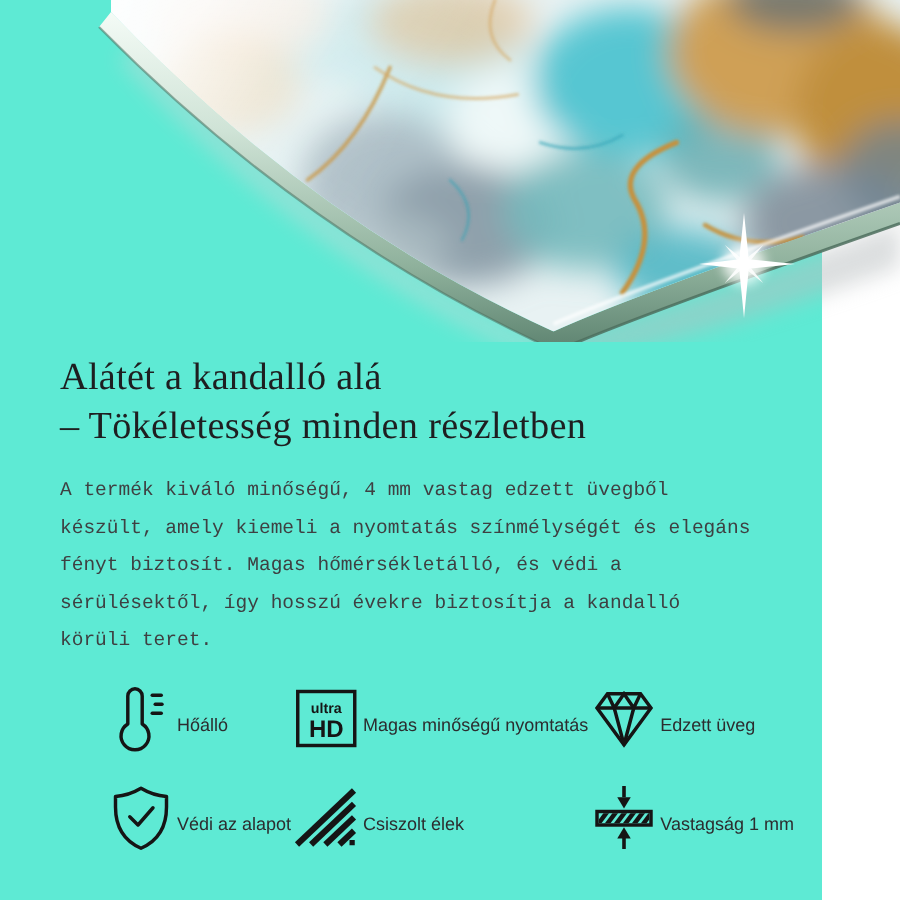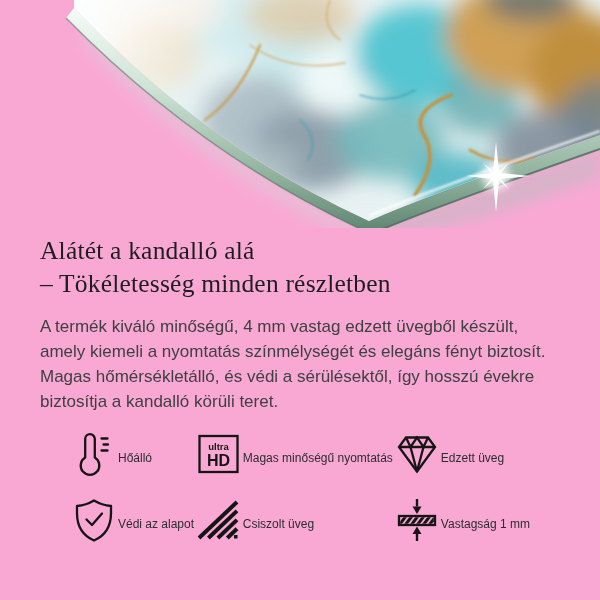--- a/index.html
+++ b/index.html
@@ -1,35 +1,36 @@
 <!DOCTYPE html>
 <html style="--heading_text: #1e1e20; --body_text: #3e4042; --label_text: #2c2d2f; --icon_stroke: #151515; --art_teal: #56c6d2; --art_teal_deep: #49b4c2; --art_gold: #cfa057; --art_gold_deep: #c08f3e; --art_gray: #8fa0ab; --art_pale: #e8f2f3; --glass_edge_dark: #4d6f5e; --shadow: #b8bdbf; --sparkle: #ffffff;"><head>
 <meta charset="utf-8">
 <style>
   html,body{margin:0;padding:0;background:#ffffff;}
   body{width:600px;height:600px;overflow:hidden;font-family:"Liberation Sans",sans-serif;}
-  .page{position:relative;width:600px;height:600px;background:#f9a8d4;}
+  .page{position:relative;width:548px;height:600px;background:#5eead4;}
   .hero{margin:0;width:600px;height:228px;display:block;}
   .hero svg{display:block;}
   .content{padding:0 40px;}
   h1.title{
     margin:6px 0 0 0;
     font-family:"Liberation Serif",serif;
     font-weight:400;
     font-size:25.5px;
     line-height:33px;
     color:var(--heading_text,#1e1e20);
     letter-spacing:.2px;
   }
   p.desc{
     margin:14px 0 0 0;
-    font-size:17px;
+    font-size:13px;
     line-height:25px;
     color:var(--body_text,#3e4042);
     max-width:522px;
+    font-family:Liberation Mono, monospace;
   }
   .features{
     margin:16px 30px 0 30px;
     display:grid;
     grid-template-columns:repeat(3,1fr);
     row-gap:18px;
   }
   .feature{display:flex;flex-direction:row;align-items:center;}
   .icon-wrap{width:48px;height:48px;display:flex;align-items:center;justify-content:center;}
   .icon-wrap svg{display:block;}
@@ -204,21 +205,21 @@
           <svg width="48" height="48" viewBox="0 0 48 48">
             <g stroke="var(--icon_stroke)" stroke-width="4" fill="none">
               <path d="M4 42 L42 6"></path>
               <path d="M13.4 42 L42 14.9"></path>
               <path d="M22.9 42 L42 23.9"></path>
               <path d="M32.3 42 L42 32.8"></path>
             </g>
             <rect x="39" y="39" width="3.5" height="3.5" fill="var(--icon_stroke)"></rect>
           </svg>
         </div>
-        <div class="feature-label">Csiszolt üveg</div>
+        <div class="feature-label">Csiszolt élek</div>
       </div>
 
       <div class="feature">
         <div class="icon-wrap">
           <svg width="48" height="48" viewBox="0 0 48 48">
             <defs>
                 <clipPath id="barClip">
                   <rect x="7.2" y="21.2" width="33.6" height="6.6"></rect>
                 </clipPath>
               </defs>

